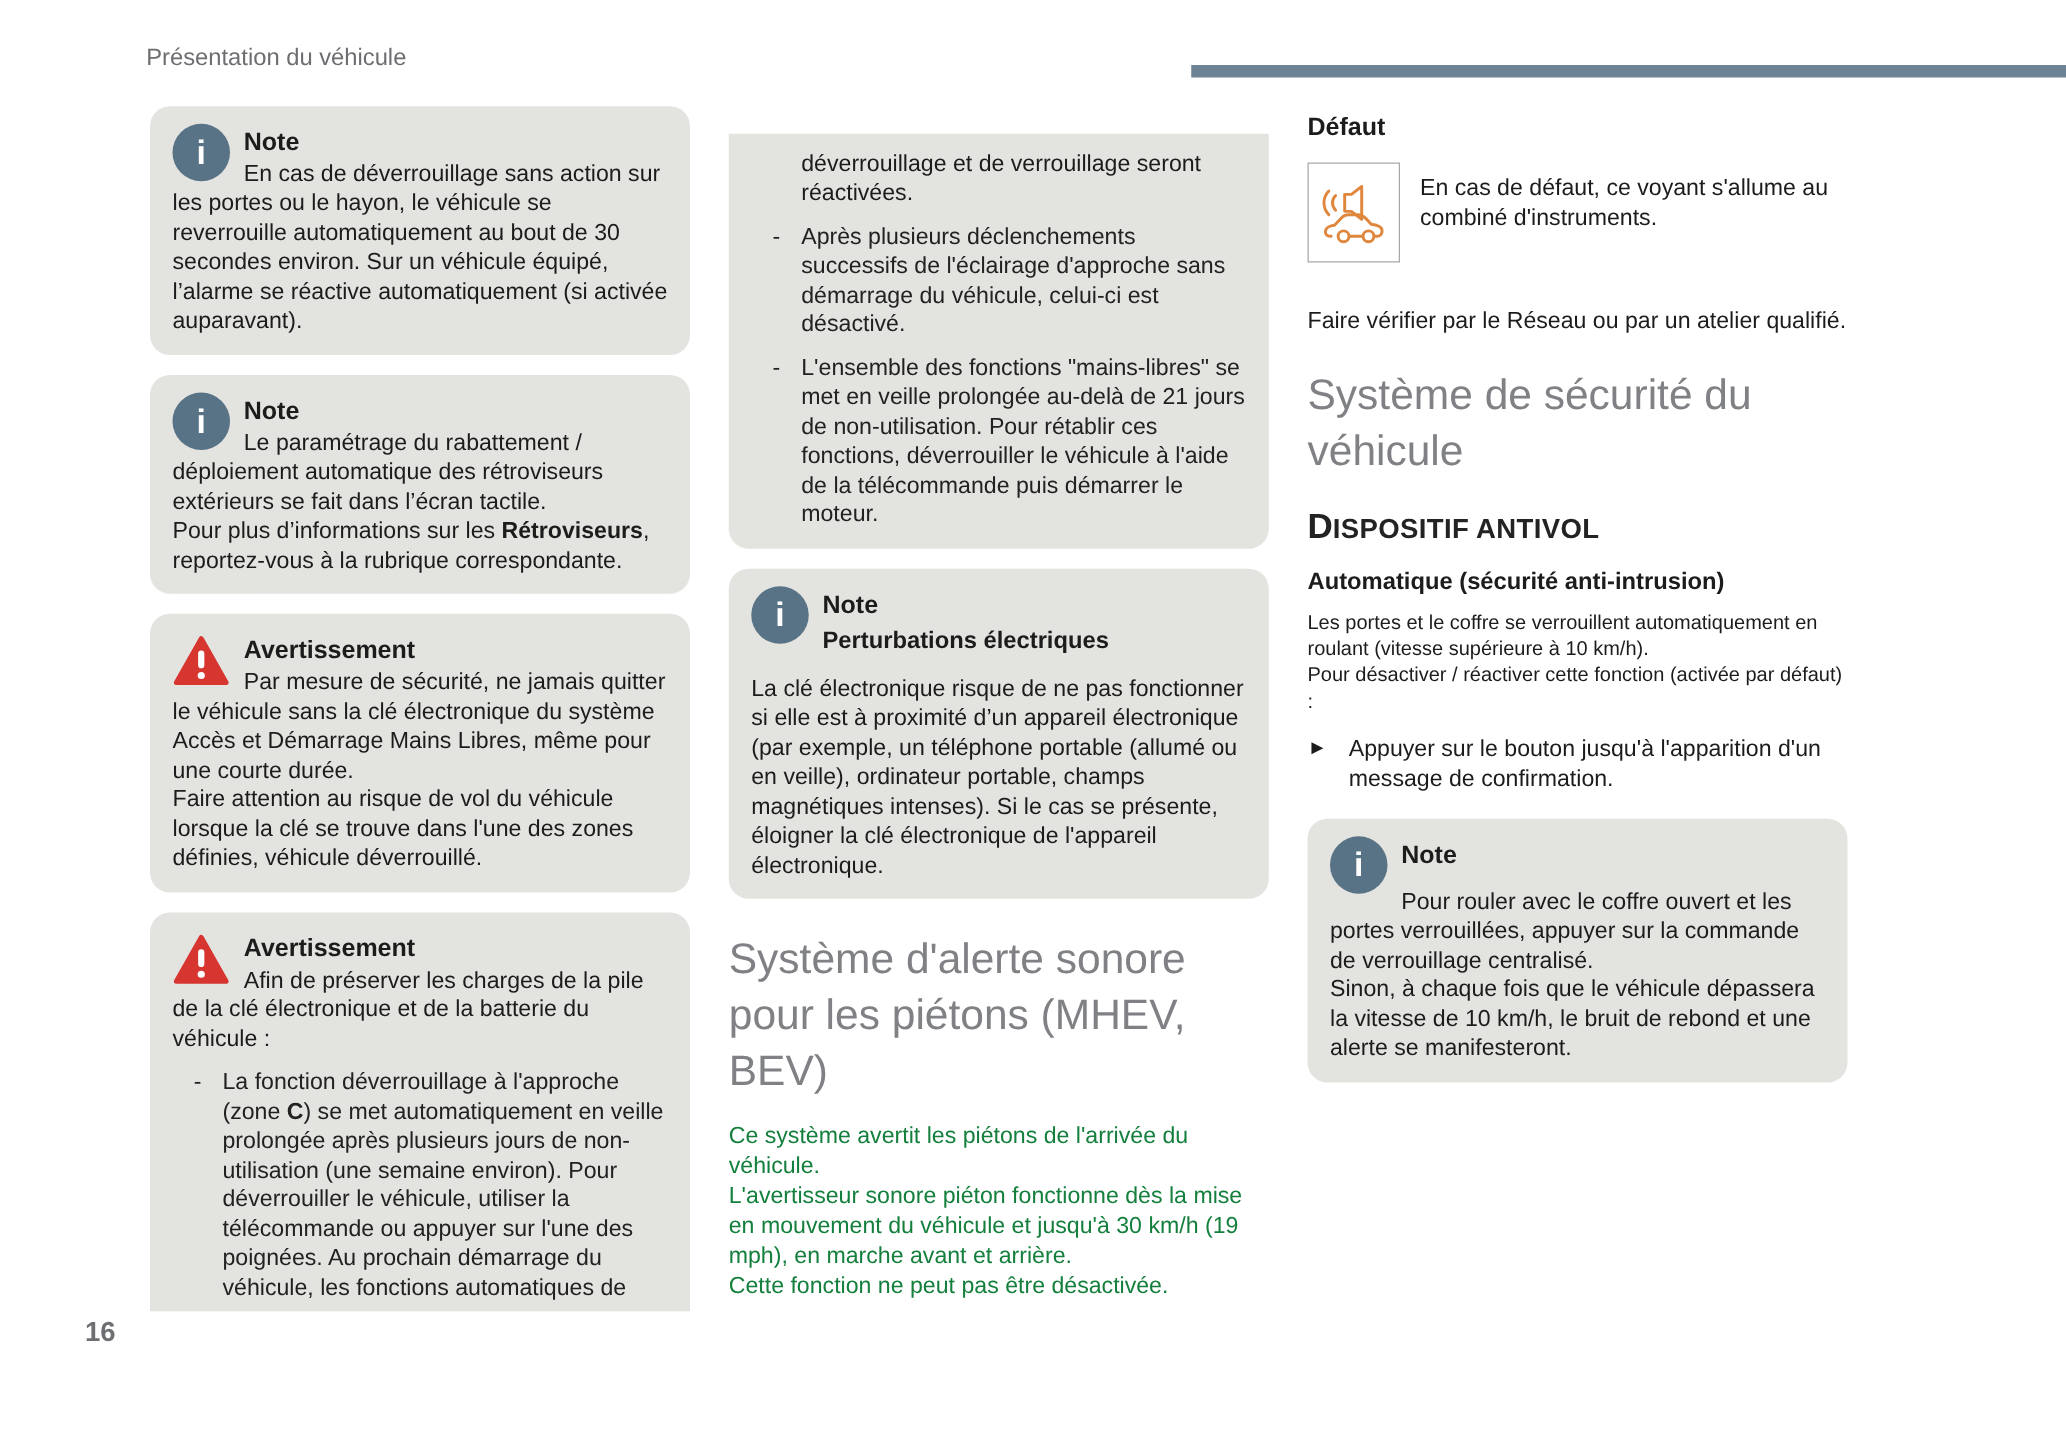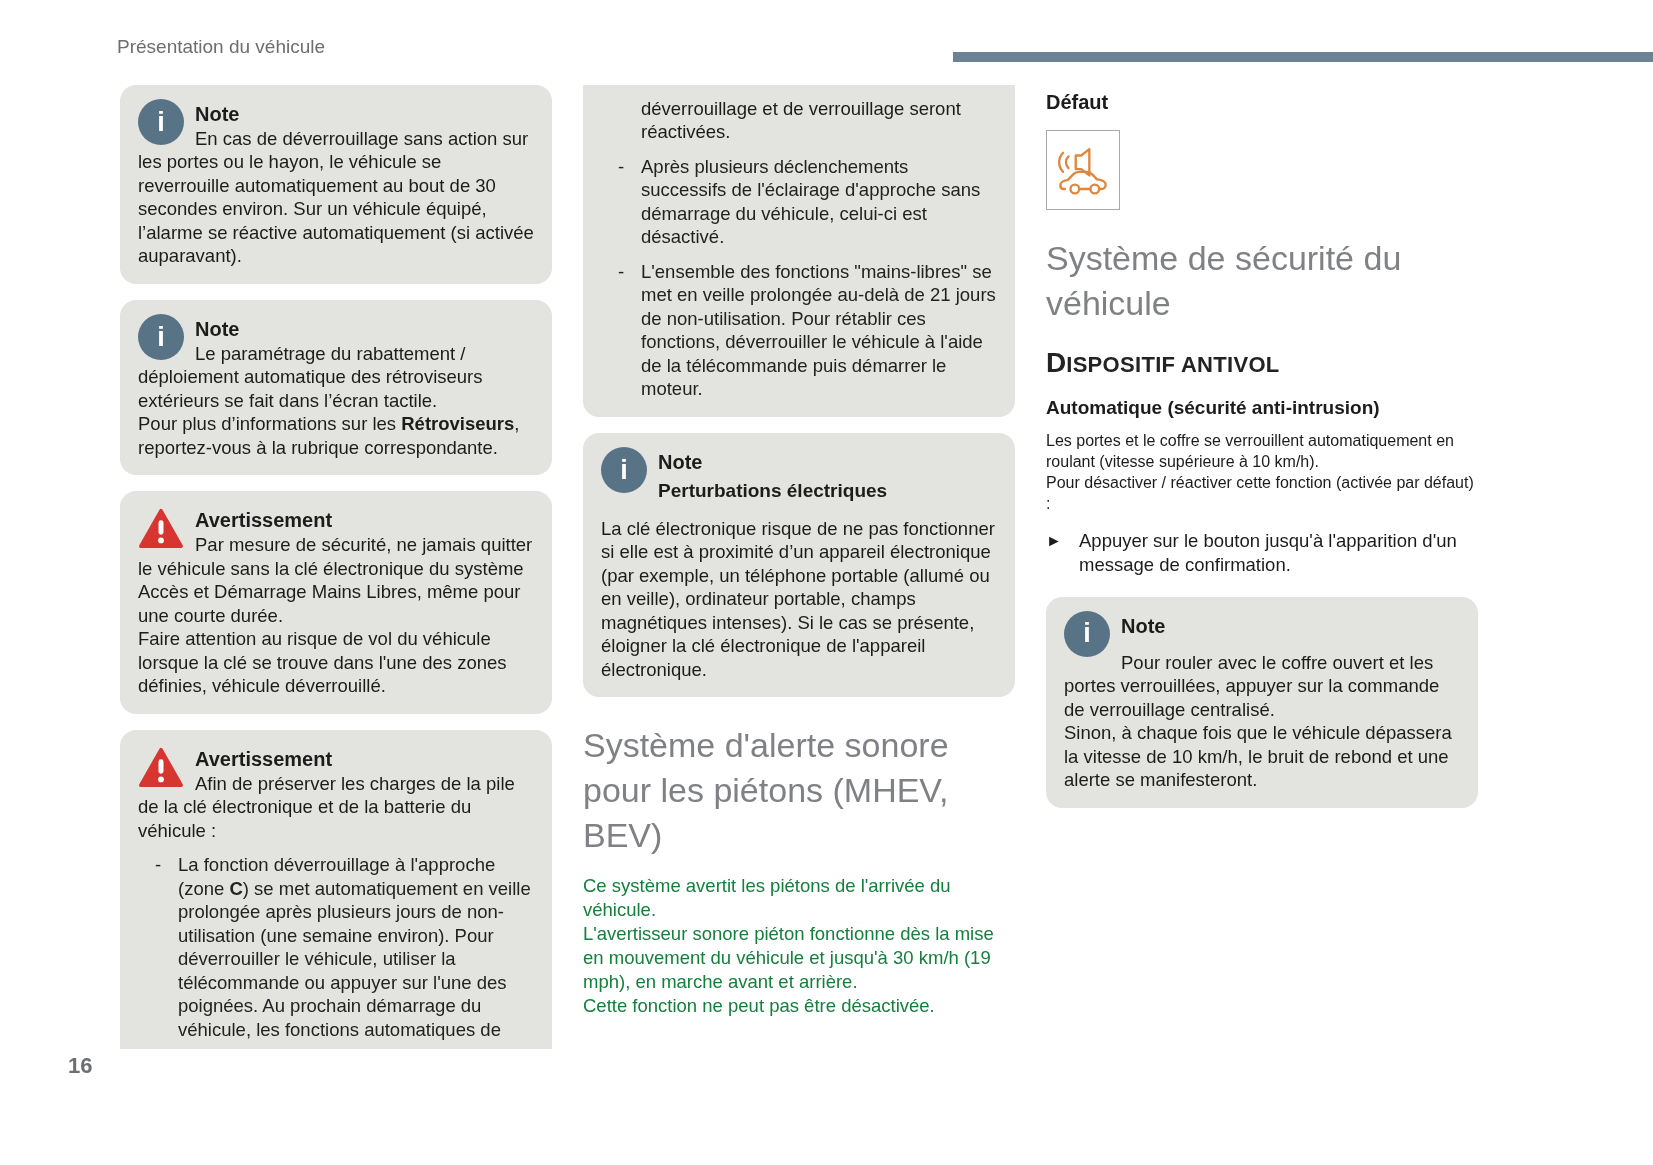--- a/index.html
+++ b/index.html
@@ -6,21 +6,21 @@
   .page{position:relative;width:1653px;height:1165px;background:#ffffff;overflow:hidden;
         font-family:"Liberation Sans","DejaVu Sans",sans-serif;color:#222;}
   .running-header{position:absolute;left:117px;top:36px;font-size:19px;color:#6d6e71;}
   .accent-bar{position:absolute;left:953px;top:52px;width:700px;height:10px;background:var(--accent-bar);}
   .columns{position:absolute;left:120px;top:85px;display:flex;gap:31px;align-items:flex-start;}
   .col{width:432px;flex:0 0 432px;}
 
   .box{background:var(--box-background);border-radius:16px;padding:14px 18px 16px 18px;
        font-size:18.5px;line-height:1.27;margin-bottom:16px;}
   .box.cut-bottom{border-radius:16px 16px 0 0;padding-bottom:8px;margin-bottom:0;}
-  .box.cut-top{border-radius:0 0 16px 16px;padding-top:12px;}
+  .box.cut-top{border-radius:0 0 16px 16px;padding-top:12px;margin-top:22px;}
   .box-title{font-weight:700;font-size:20px;line-height:26px;padding-top:2px;color:#1c1c1c;}
   .box-sub{font-weight:700;font-size:19px;line-height:28px;margin-top:2px;color:#1c1c1c;}
   .box-body{color:#1c1c1c;}
   .gap-top{margin-top:12px;}
   .pre{white-space:pre-line;}
 
   .icon-circle{float:left;width:46px;height:46px;margin:0 11px 2px 0;border-radius:50%;
                background:var(--info-icon-blue);color:#fff;display:flex;align-items:center;
                justify-content:center;font-size:27px;font-weight:700;}
   .icon-tri{float:left;width:46px;height:42px;margin:2px 11px 4px 0;}
@@ -155,22 +155,24 @@
           <svg class="lamp-svg" viewBox="0 0 64 64">
             <path d="M16 17 a9 9 0 0 0 0 13"></path>
             <path d="M10 13 a15 15 0 0 0 0 21"></path>
             <path d="M39 9 L30 16 h-6 v15 h6 l9 7 Z"></path>
             <path d="M12 53 h-1 c-2.5 0 -4 -1.8 -4 -4 c0 -3.5 4 -5.5 8 -5.8 l6.5 -6.7 c1.6 -1.6 3.6 -2.5 6 -2.5 h7.5 c3 0 5.8 1.3 7.8 3.4 l4.6 4.9 c6.8 0.8 9.6 2.9 9.6 5.7 c0 2.9 -1.8 5 -4.5 5 h-1.5"></path>
             <circle cx="23" cy="53" r="4.8"></circle>
             <circle cx="45" cy="53" r="4.8"></circle>
             <path d="M28.5 53 h11"></path>
           </svg>
         </div>
-      </div>
-
+        <div class="fault-caption">En cas de défaut, ce voyant s'allume au combiné d'instruments.</div>
+      </div>
+
+      <div class="para">Faire vérifier par le Réseau ou par un atelier qualifié.</div>
 
       <div class="section-title">Système de sécurité du véhicule</div>
 
       <div class="subsection-heading"><span class="cap">D</span><span class="smallcaps">ISPOSITIF ANTIVOL</span></div>
 
       <div class="bold-sub">Automatique (sécurité anti-intrusion)</div>
 
       <div class="body-text pre">Les portes et le coffre se verrouillent automatiquement en roulant (vitesse supérieure à 10 km/h).
 Pour désactiver / réactiver cette fonction (activée par défaut) :</div>
 

